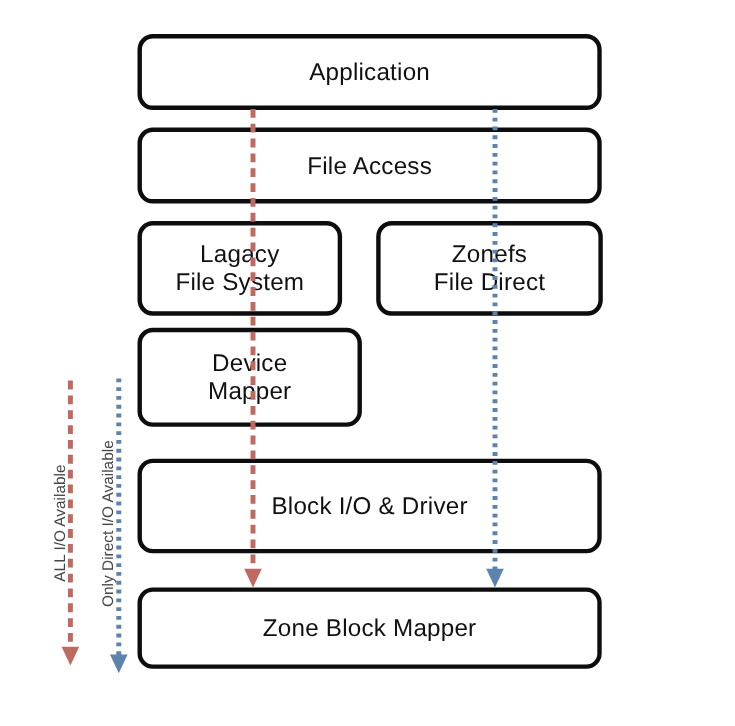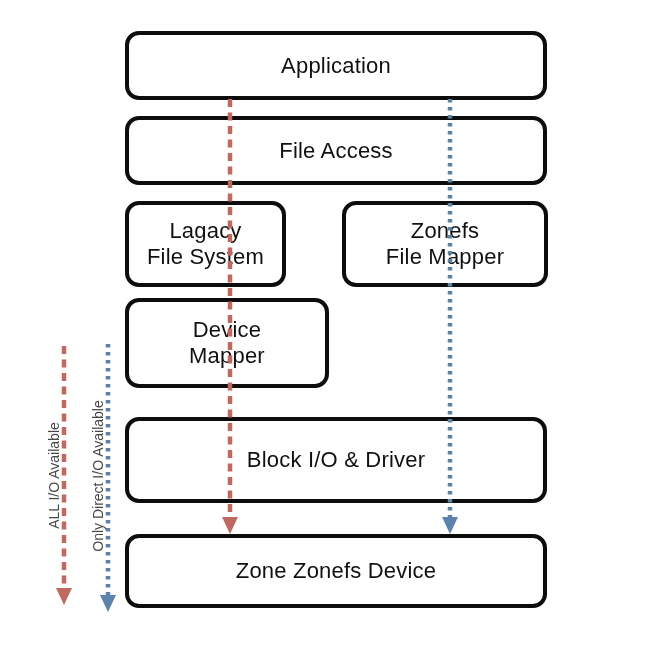--- a/index.html
+++ b/index.html
@@ -29,21 +29,21 @@
   .box .box-label {
     font-size: 22px;
     line-height: 1.18;
     color: #111111;
     text-align: center;
     white-space: pre-line;
     letter-spacing: 0.2px;
   }
   .box-application      { left: 125px; top: 31px;  width: 422px; height: 69px; }
   .box-file-access      { left: 125px; top: 116px; width: 422px; height: 69px; }
-  .box-legacy-fs        { left: 125px; top: 201px; width: 161px; height: 86px; }
+  .box-legacy-fs        { left: 125px; top: 201px; width: 186px; height: 86px; }
   .box-zonefs-fs        { left: 342px; top: 201px; width: 206px; height: 86px; }
   .box-device-mapper    { left: 125px; top: 298px; width: 204px; height: 90px; }
   .box-block-io-driver  { left: 125px; top: 417px; width: 422px; height: 86px; }
   .box-zone-block-device{ left: 125px; top: 534px; width: 422px; height: 74px; }
 
   .paths-overlay {
     position: absolute;
     left: 0;
     top: 0;
     width: 668px;
@@ -84,31 +84,31 @@
   </div>
   <div class="box box-application">
     <span class="box-label">Application</span>
   </div>
   <div class="box box-legacy-fs">
     <span class="box-label">Lagacy
 File System</span>
   </div>
   <div class="box box-zonefs-fs">
     <span class="box-label">Zonefs
-File Mapper</span>
+File Direct</span>
   </div>
   <div class="box box-block-io-driver">
     <span class="box-label">Block I/O &amp; Driver</span>
   </div>
   <div class="box box-device-mapper">
     <span class="box-label">Device
 Mapper</span>
   </div>
   <div class="box box-zone-block-device">
-    <span class="box-label">Zone Zonefs Device</span>
+    <span class="box-label">Zone Block Mapper</span>
   </div>
 
   <div class="side-label side-label-all-io">ALL I/O Available</div>
   <div class="side-label side-label-direct-io">Only Direct I/O Available</div>
 
   <svg class="paths-overlay" width="668" height="660" viewBox="0 0 668 660" xmlns="http://www.w3.org/2000/svg">
 
     <line x1="230" y1="99" x2="230" y2="518" stroke-width="4.5" stroke-dasharray="8 5.5" fill="none" stroke="#bf6a60"></line>
     <polygon points="222,517 238,517 230,534" fill="#bf6a60"></polygon>
 

